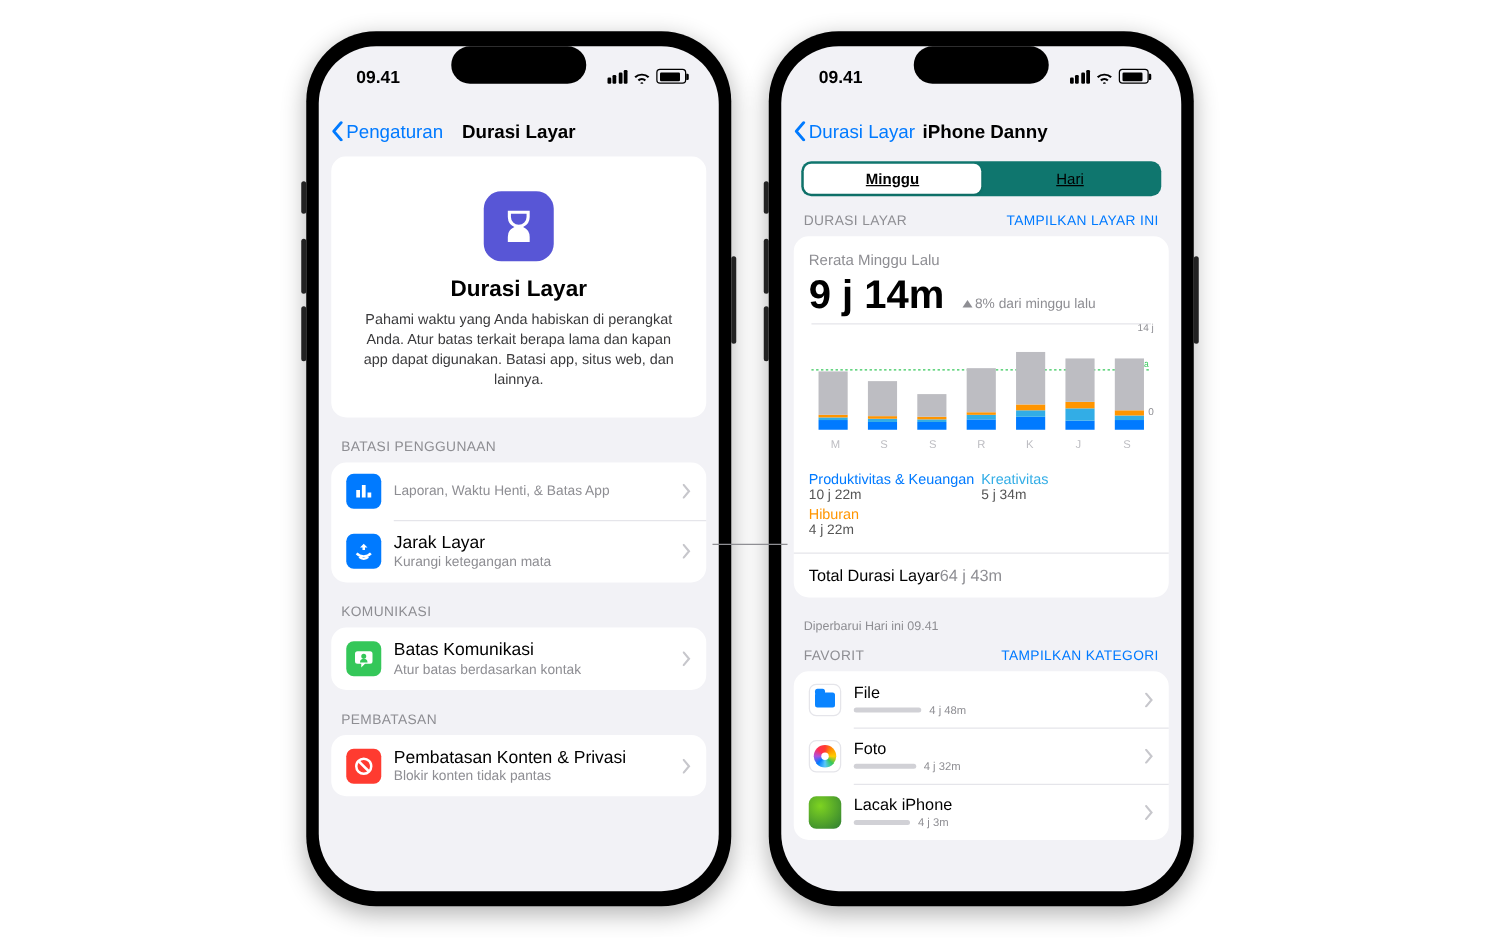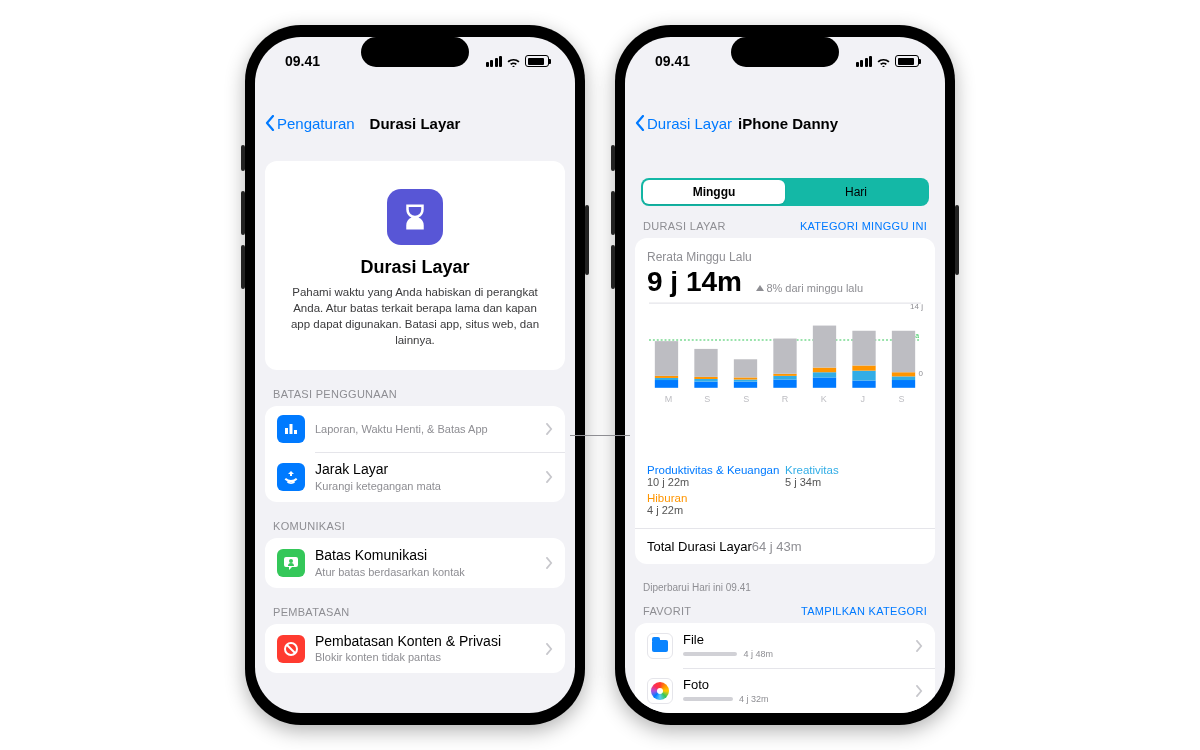--- a/index.html
+++ b/index.html
@@ -8,21 +8,21 @@
 
   
   .phone { width: 340px; height: 700px; background:#000; border-radius:56px; padding:12px 10px; position:relative;
            box-shadow:0 6px 20px rgba(0,0,0,.3); }
   .btn-side { position:absolute; background:#222; width:4px; border-radius:2px; }
   .btn-left1{ left:-4px; top:120px; height:26px; }
   .btn-left2{ left:-4px; top:166px; height:44px; }
   .btn-left3{ left:-4px; top:220px; height:44px; }
   .btn-right{ right:-4px; top:180px; height:70px; }
 
-  .screen { width:100%; height:100%; background:#F2F2F6; border-radius:46px; overflow:hidden; position:relative; display:flex; flex-direction:column;gap:18px;}
+  .screen { width:100%; height:100%; background:#F2F2F6; border-radius:46px; overflow:hidden; position:relative; display:flex; flex-direction:column;}
   .notch { position:absolute; top:12px; left:50%; transform:translateX(-50%); width:108px; height:30px; background:#000; border-radius:20px; z-index:10; }
 
   
   .statusbar { height:48px; display:flex; align-items:center; justify-content:space-between; padding:0 26px 0 30px; font-weight:600; font-size:14px; color:#000; }
   .sb-icons { display:flex; gap:4px; align-items:center; }
   .bars { display:inline-flex; gap:1.5px; align-items:flex-end; }
   .bars span { width:3px; background:#000; border-radius:1px; }
   .bars span:nth-child(1){height:5px;} .bars span:nth-child(2){height:7px;} .bars span:nth-child(3){height:9px;} .bars span:nth-child(4){height:11px;}
   .wifi { width:15px; height:11px; position:relative; }
   .wifi svg{display:block;}
@@ -58,38 +58,38 @@
   .row-text { flex:1; min-width:0; }
   .row-title { font-size:14px; color:#000; line-height:1.25;}
   .row-sub { font-size:11px; color:#8E8E93; margin-top:1px; line-height:1.2;}
   .chev { color:#C7C7CC; flex:none; margin-left:6px;}
   .chev svg{width:7px; height:12px; display:block;}
 
   
   .connector { position:absolute; top:410px; left:50%; width:60px; height:1px; background:#8E8E93; transform:translateX(-50%); z-index:20; }
 
   
-  .seg { display:flex; background:#14b8a6; border-radius:8px; padding:2px; margin:17px 6px 14px; }
+  .seg { display:flex; background:#0f766e; border-radius:8px; padding:2px; margin:4px 6px 14px;text-decoration:underline; }
   .seg div { flex:1; text-align:center; font-size:12px; padding:5px 0; border-radius:6px; color:#000;}
   .seg .active { background:#fff; font-weight:600; box-shadow:0 1px 2px rgba(0,0,0,.1);}
 
   .summary { padding:12px 12px 8px;}
   .summary .label { font-size:12px; color:#8E8E93; }
-  .summary .big { font-size:28px; font-weight:700; color:#000; margin-top:2px; display:inline-block;}
+  .summary .big { font-size:32px; font-weight:700; color:#000; margin-top:2px; display:inline-block;}
   .summary .delta { font-size:11px; color:#8E8E93; margin-left:10px; display:inline-flex; align-items:center; gap:2px;}
   .summary .delta::before { content:''; display:inline-block; width:0;height:0; border-left:4px solid transparent; border-right:4px solid transparent; border-bottom:6px solid #8E8E93;}
 
   .chart { height:88px; position:relative; margin:4px 0 4px; padding:0 2px;}
   .chart .toplabel{ position:absolute; right:0; top:0; font-size:8px; color:#8E8E93;}
   .chart .zerolabel{ position:absolute; right:0; bottom:12px; font-size:8px; color:#8E8E93;}
   .chart svg { width:100%; height:100%; }
   .days { display:flex; font-size:9px; color:#BDBDC2; padding:0 2px 2px;}
   .days span{ flex:1; text-align:center; }
 
-  .legend { display:flex; flex-wrap:wrap; padding:6px 12px 10px; gap:0;margin-top:42px; }
+  .legend { display:flex; flex-wrap:wrap; padding:6px 12px 10px; gap:0; }
   .leg-item { width:50%; padding:2px 0;}
   .leg-item .name{ font-size:11.5px; }
   .leg-item .val{ font-size:11px; color:#555; }
   .c-blue{color:#007AFF;} .c-teal{color:#32ADE6;} .c-orange{color:#FF9500;}
 
   .total-row { display:flex; padding:10px 12px; border-top:1px solid #E5E5EA; font-size:13px;}
   .updated { font-size:10px; color:#8E8E93; margin:6px 8px 12px;}
 
   
   .fav { padding:9px 12px; display:flex; align-items:center; position:relative;}
@@ -278,21 +278,21 @@
       </div>
 
       <div class="content">
         <div class="seg">
           <div class="active">Minggu</div>
           <div>Hari</div>
         </div>
 
         <div class="sec-header">
           <span>DURASI LAYAR</span>
-          <span class="link">KATEGORI MINGGU INI</span>
+          <span class="link">TAMPILKAN LAYAR INI</span>
         </div>
 
         <div class="card">
           <div class="summary">
             <div class="label">Rerata Minggu Lalu</div>
             <div>
               <span class="big">9 j 14m</span>
               <span class="delta">8% dari minggu lalu</span>
             </div>
 

